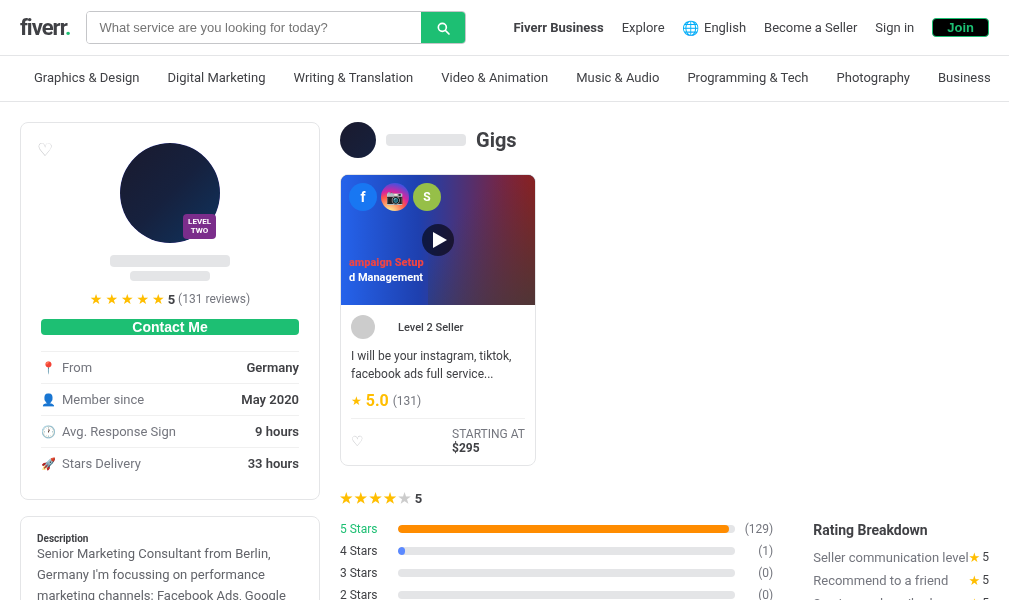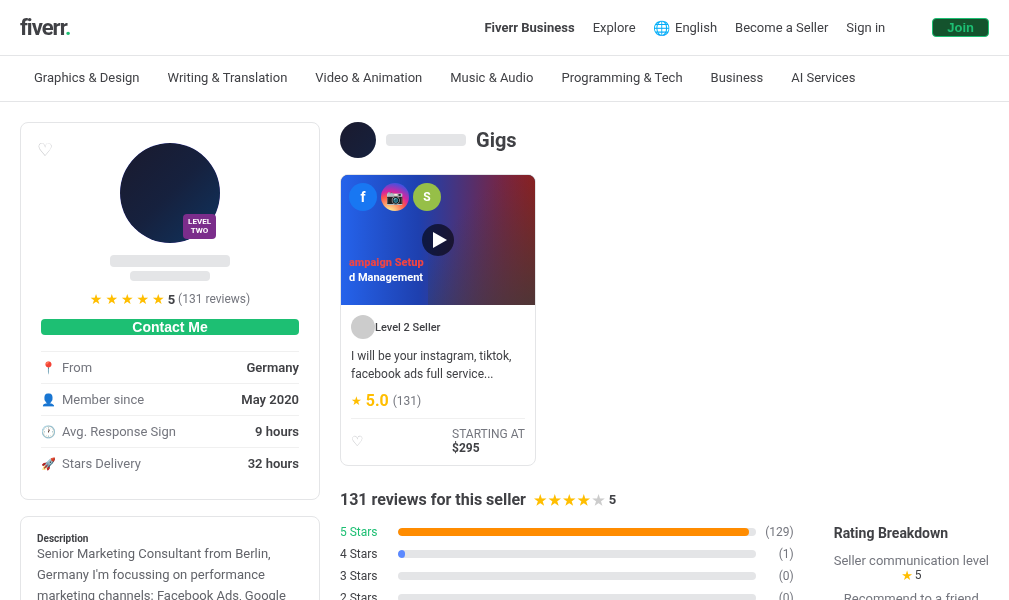--- a/index.html
+++ b/index.html
@@ -11,21 +11,21 @@
     .logo span { color: #404145; }
     .search-bar { display: flex; flex: 1; max-width: 380px; border: 1px solid #c5c6c9; border-radius: 4px; overflow: hidden; }
     .search-bar input { flex: 1; padding: 8px 12px; border: none; outline: none; font-size: 13px; color: #74767e; }
     .search-bar button { background: #1dbf73; border: none; padding: 0 14px; cursor: pointer; display: flex; align-items: center; justify-content: center; }
     .search-icon-svg { width: 16px; height: 16px; fill: white; }
     .header-nav { display: flex; align-items: center; margin-left: auto; gap: 18px; font-size: 13px; }
     .fiverr-business { color: #1dbf73; font-weight: 700; font-size: 13px; }
     .header-link { color: #404145; text-decoration: none; cursor: pointer; }
     .lang-btn { display: flex; align-items: center; gap: 4px; color: #404145; cursor: pointer; font-size: 13px; }
     .globe-icon { font-size: 14px; }
-    .join-btn { border: 1px solid #1dbf73; color: #1dbf73; padding: 1px 14px; border-radius: 4px; font-size: 13px; cursor: pointer; background: #14532d; font-weight: 600; margin-left: 29px; }
+    .join-btn { border: 1px solid #1dbf73; color: #1dbf73; padding: 1px 14px; border-radius: 4px; font-size: 13px; cursor: pointer; background: #000000; font-weight: 600; }
 
     
     .nav-bar { display: flex; align-items: center; border-bottom: 1px solid #e4e5e7; padding: 0 20px; overflow-x: auto; }
     .nav-item { padding: 14px 14px; font-size: 13px; color: #404145; cursor: pointer; white-space: nowrap; border-bottom: 2px solid transparent; }
 
     
     .main { display: flex; padding: 20px; gap: 20px; max-width: 1009px; }
 
     
     .left-panel { width: 300px; flex-shrink: 0; }
@@ -70,21 +70,21 @@
     .play-btn { position: absolute; top: 50%; left: 50%; transform: translate(-50%, -50%); width: 32px; height: 32px; background: rgba(0,0,0,0.6); border-radius: 50%; display: flex; align-items: center; justify-content: center; }
     .play-triangle { width: 0; height: 0; border-top: 8px solid transparent; border-bottom: 8px solid transparent; border-left: 14px solid #fff; margin-left: 3px; }
 
     .gig-icons { position: absolute; top: 8px; left: 8px; display: flex; gap: 4px; }
     .gig-icon-circle { width: 28px; height: 28px; border-radius: 50%; display: flex; align-items: center; justify-content: center; font-size: 16px; }
     .fb-icon { background: #1877f2; color: #fff; font-size: 14px; font-weight: 700; }
     .ig-icon { background: radial-gradient(circle at 30% 107%, #fdf497 0%, #fdf497 5%, #fd5949 45%, #d6249f 60%, #285AEB 90%); }
     .sh-icon { background: #96bf48; color: #fff; font-size: 12px; font-weight: 700; }
 
     .gig-info { padding: 10px; }
-    .gig-seller-row { display: flex; align-items: center; gap: 0; margin-bottom: 8px; }
+    .gig-seller-row { display: flex; align-items: center; gap: 23px; margin-bottom: 8px; }
     .gig-seller-avatar { width: 24px; height: 24px; border-radius: 50%; background: #ccc; }
     .level-tag { font-size: 11px; color: #404145; font-weight: 500; }
     .gig-desc { font-size: 12px; color: #404145; line-height: 1.5; margin-bottom: 8px; }
     .gig-rating { display: flex; align-items: center; gap: 4px; font-size: 12px; margin-bottom: 8px; }
     .gig-rating .star { font-size: 12px; color: #ffbe00; }
     .gig-rating-val { color: #ffbe00; font-weight: 700; font-size: 16px; }
     .gig-rating-count { color: #74767e; font-size: 12px; }
     .gig-footer { display: flex; justify-content: space-between; align-items: center; padding-top: 8px; border-top: 1px solid #f0f0f0; }
     .gig-heart { color: #c5c6c9; font-size: 14px; cursor: pointer; }
     .gig-price { font-size: 13px; color: #404145; }
@@ -103,52 +103,62 @@
     .bar-label.active { color: #1dbf73; }
     .bar-track { flex: 1; height: 8px; background: #e4e5e7; border-radius: 4px; overflow: hidden; }
     .bar-fill { height: 100%; border-radius: 4px; }
     .bar-fill.orange { background: #ff8c00; }
     .bar-fill.blue { background: #5b89ff; }
     .bar-fill.gray { background: #c5c6c9; }
     .bar-count { width: 30px; text-align: right; color: #74767e; font-size: 12px; }
 
     .rating-breakdown { }
     .breakdown-title { font-size: 14px; font-weight: 700; color: #404145; margin-bottom: 12px; }
-    .breakdown-row { display: flex; justify-content: space-between; align-items: center; margin-bottom: 8px; font-size: 13px; color: #74767e; flex-direction: column; }
+    .breakdown-row { display: flex; justify-content: space-between; align-items: center; margin-bottom: 8px; font-size: 13px; color: #74767e; }
     .breakdown-stars { display: flex; gap: 2px; }
     .breakdown-star { color: #ffbe00; font-size: 13px; }
   </style>
 </head>
 <body>
 
 <header>
   <div class="header">
     <div class="logo">
       <span>fiverr</span><span style="color:#1dbf73;">.</span>
+    </div>
+    <div class="search-bar">
+      <input type="text" placeholder="What service are you looking for today?" style="">
+      <button>
+        <svg class="search-icon-svg" viewBox="0 0 24 24">
+            <path d="M21 21l-4.35-4.35M17 11A6 6 0 1 1 5 11a6 6 0 0 1 12 0z" stroke="white" stroke-width="2.5" fill="none" stroke-linecap="round"></path>
+          </svg>
+      </button>
     </div>
     <nav class="header-nav">
       <a class="fiverr-business header-link">Fiverr Business</a>
       <a class="header-link">Explore</a>
       <div class="lang-btn">
         <span class="globe-icon">🌐</span>
         <span>English</span>
       </div>
       <a class="header-link">Become a Seller</a>
       <a class="header-link">Sign in</a>
       <button class="join-btn">Join</button>
     </nav>
   </div>
 </header>
 
 <nav class="nav-bar">
   <div class="nav-item">Graphics &amp; Design</div>
+  <div class="nav-item">Digital Marketing</div>
   <div class="nav-item">Writing &amp; Translation</div>
   <div class="nav-item">Video &amp; Animation</div>
   <div class="nav-item">Music &amp; Audio</div>
   <div class="nav-item">Programming &amp; Tech</div>
+  <div class="nav-item">Photography</div>
   <div class="nav-item">Business</div>
   <div class="nav-item">AI Services</div>
 </nav>
 
 <div class="main">
 
   <div class="left-panel">
 
     <div class="profile-card">
       <span class="heart-icon">♡</span>
@@ -198,21 +208,21 @@
             <span class="info-icon">🕐</span>
             <span>Avg. Response Sign</span>
           </span>
           <span class="info-value">9 hours</span>
         </div>
         <div class="info-row">
           <span class="info-label">
             <span class="info-icon">🚀</span>
             <span>Stars Delivery</span>
           </span>
-          <span class="info-value">32 hours</span>
+          <span class="info-value">33 hours</span>
         </div>
       </div>
     </div>
 
     <div class="description-card">
       <div class="desc-title">Description</div>
       <div class="desc-text">Senior Marketing Consultant from Berlin, Germany I'm focussing on performance marketing channels: Facebook Ads, Google Ads, Pinterest Ads, YouTube Ads, TV and more ...</div>
     </div>
 
   </div>
@@ -261,21 +271,20 @@
           <div class="gig-price">
             <div class="starting-at">STARTING AT</div>
             <div class="price-val">$295</div>
           </div>
         </div>
       </div>
     </div>
 
     <div class="reviews-section">
       <div class="reviews-title">
-        <span>131 reviews for this seller</span>
         <div class="reviews-stars">
           <span class="star">★</span>
           <span class="star">★</span>
           <span class="star">★</span>
           <span class="star">★</span>
           <span class="star" style="color:#ccc;">★</span>
           <span style="font-size:13px;color:#404145;margin-left:2px;">5</span>
         </div>
       </div>
 

